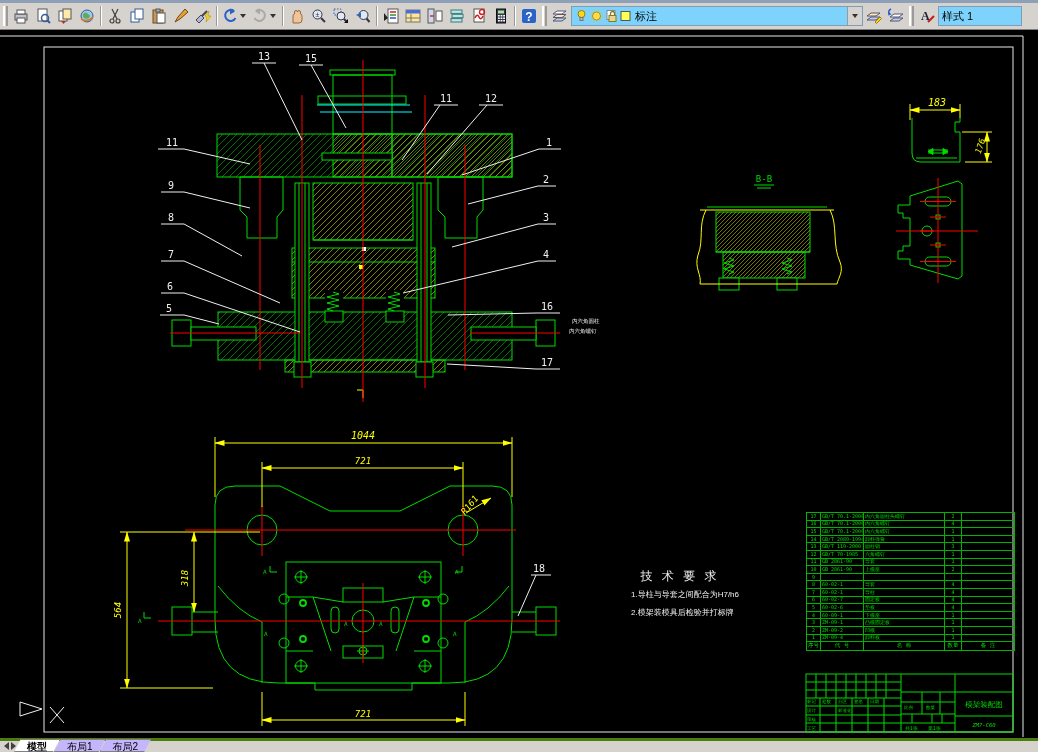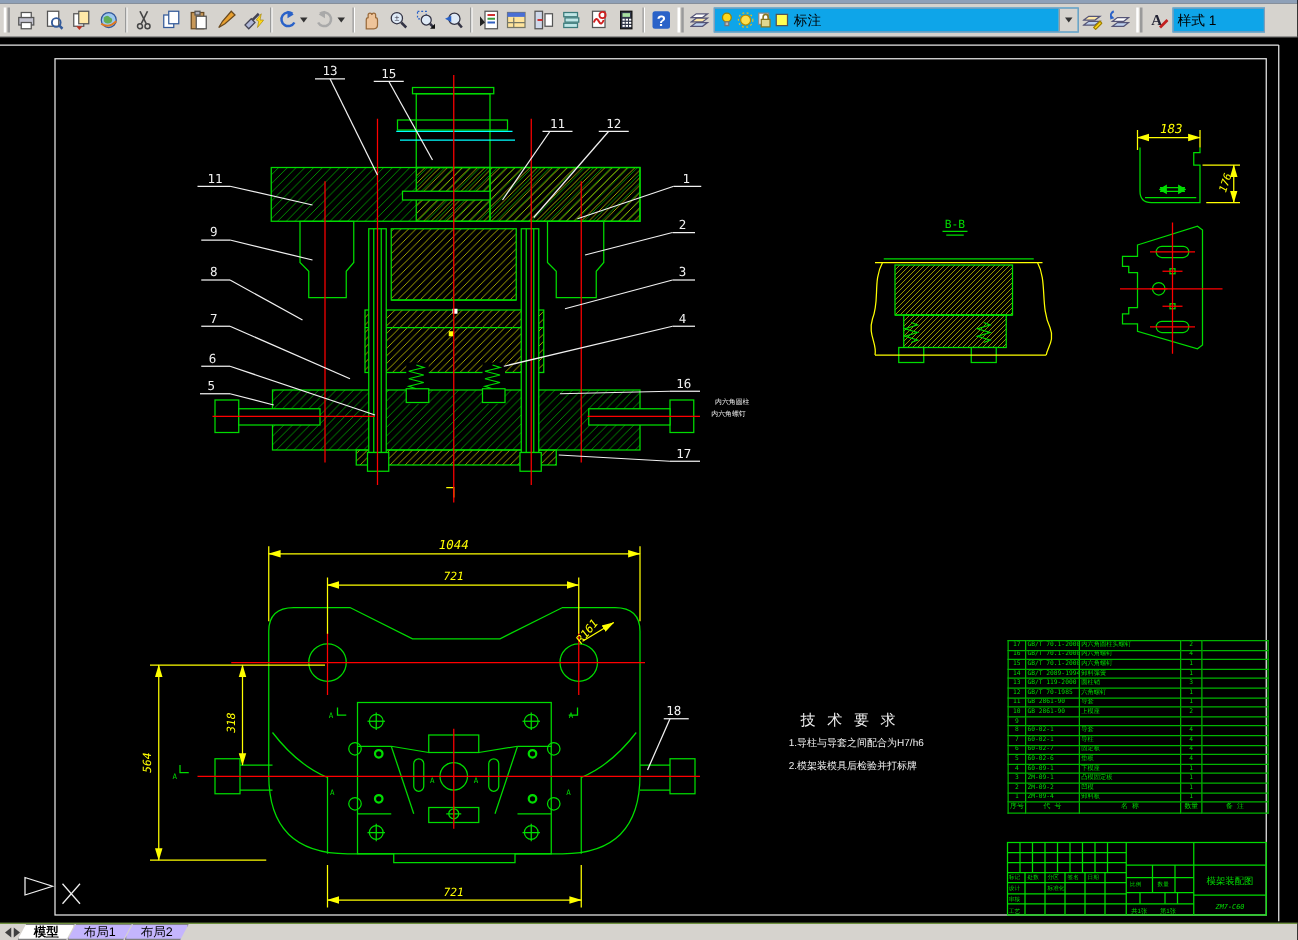--- a/index.html
+++ b/index.html
@@ -13,42 +13,42 @@
   .grip { width:5px; height:20px; margin:0 2px; border-left:2px solid #fff;
     border-right:2px solid #9a9a9a; }
   .sep { width:2px; height:20px; margin:0 2px; border-left:1px solid #9a9a9a;
     border-right:1px solid #fff; }
   .btn { width:22px; height:22px; display:flex; align-items:center; justify-content:center;
     flex:none; }
   .btn.wide { width:30px; justify-content:flex-start; padding-left:2px; }
   .btn svg { display:block; }
   .ddarrow { width:0; height:0; border-left:3px solid transparent; border-right:3px solid transparent;
     border-top:4px solid #333; margin-left:2px; }
-  .combo { height:20px; background:#0ea5e9; border:1px solid #7f9db9; display:flex;
+  .combo { height:20px; background:#7dd3fc; border:1px solid #7f9db9; display:flex;
     align-items:center; font-size:11px; color:#000; flex:none; }
   .combo .val { flex:1; padding:0 3px; white-space:nowrap; overflow:hidden; }
   .combo .drop { width:15px; height:18px; background:#d6d3ce; border-left:1px solid #9a9a9a;
     display:flex; align-items:center; justify-content:center; }
   .lcicons { display:flex; align-items:center; gap:2px; padding-left:3px; }
 
   
   .canvas { position:relative; width:1038px; height:708px; background:#000; }
   .canvas svg { position:absolute; left:0; top:0; }
 
   
   .bom { position:absolute; left:806px; top:482px; width:208px; border-collapse:collapse;
     table-layout:fixed; color:#00dc00; font-size:5px; line-height:1;
     font-family:"DejaVu Sans Mono", monospace; }
   .bom td { border:1px solid #00b400; height:7.6px; padding:0 1px; overflow:hidden;
     white-space:nowrap; }
   .bom tr.hd td { height:9px; text-align:center; font-size:5.5px; }
   .bom td.c { text-align:center; }
 
   
-  .tabbar { height:14px; background:#d6d3ce; border-top:1px solid #4d7c0f; display:flex;
+  .tabbar { height:14px; background:#d6d3ce; border-top:3px solid #4d7c0f; display:flex;
     align-items:flex-end; font-size:10px; color:#000; }
   .tabnav { display:flex; align-items:center; gap:2px; padding:0 4px 2px 4px; }
   .tri-l { width:0; height:0; border-top:4px solid transparent; border-bottom:4px solid transparent;
     border-right:5px solid #404040; }
   .tri-r { width:0; height:0; border-top:4px solid transparent; border-bottom:4px solid transparent;
     border-left:5px solid #404040; }
   .tab { height:13px; line-height:13px; padding:0 12px; margin-left:-6px;
     clip-path:polygon(7px 0, 100% 0, calc(100% - 7px) 100%, 0 100%);
     background:#c4b5fd; border:1px solid #808080; }
   .tab.active { background:#fff; font-weight:bold; }
@@ -291,21 +291,21 @@
     </div>
 
   <div class="grip"></div>
 
   <div class="btn">
       <svg width="16" height="16">
         <text x="2" y="12" font-size="12" font-weight="bold" fill="#223" font-family="Liberation Serif, serif">A</text>
         <line x1="9" y1="14" x2="15" y2="8" stroke="#c22020" stroke-width="2.2"></line>
       </svg>
     </div>
-  <div class="combo" style="width:74px">
+  <div class="combo" style="width:84px">
     <span class="val">样式 1</span>
   </div>
 </div>
 
 <div class="canvas">
 <svg width="1038" height="708" viewBox="0 30 1038 708">
   <defs>
     <pattern id="hg" width="7" height="7" patternUnits="userSpaceOnUse">
           <path d="M0,7 L7,0" stroke="#00a000" stroke-width="0.7"></path>
         </pattern>

